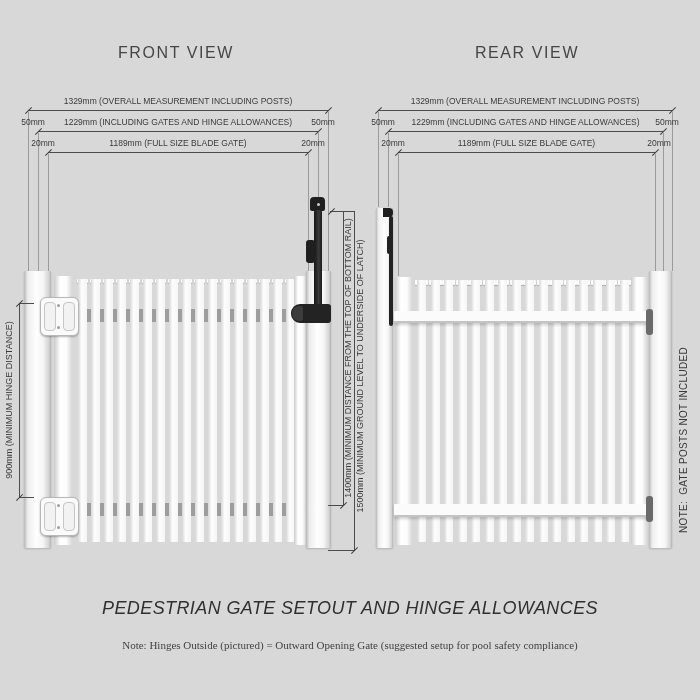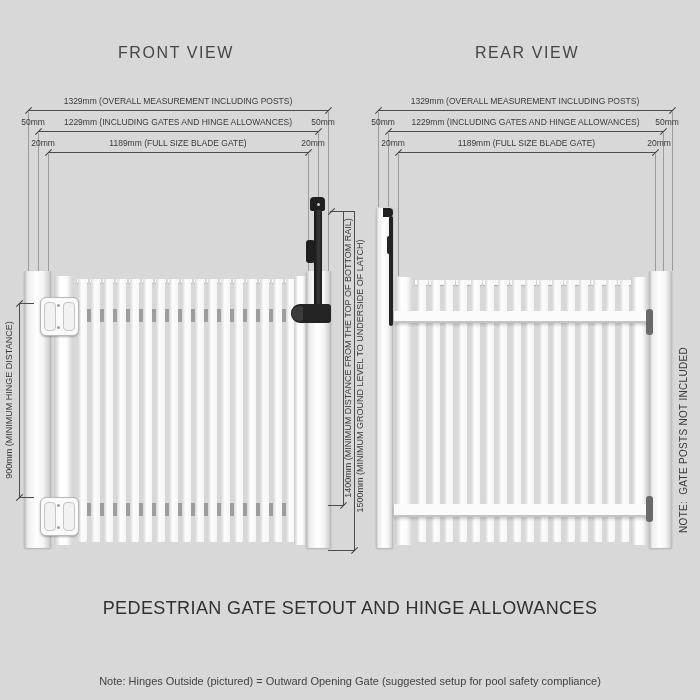--- a/index.html
+++ b/index.html
@@ -239,16 +239,16 @@
     <div class="dimlabel" style="left:363px;top:117px;width:40px;">50mm</div>
     <div class="dimlabel" style="left:647px;top:117px;width:40px;">50mm</div>
     <div class="dimlabel" style="left:373px;top:138px;width:40px;">20mm</div>
     <div class="dimlabel" style="left:639px;top:138px;width:40px;">20mm</div>
 
     <div class="vtext" style="left:-101px;top:394px;width:220px;">900mm (MINIMUM HINGE DISTANCE)</div>
     <div class="vtext" style="left:188px;top:352px;width:320px;">1400mm (MINIMUM DISTANCE FROM THE TOP OF BOTTOM RAIL)</div>
     <div class="vtext" style="left:200px;top:370px;width:320px;">1500mm (MINIMUM GROUND LEVEL TO UNDERSIDE OF LATCH)</div>
     <div class="vtext vnote" style="left:569px;top:434px;width:230px;">NOTE:  GATE POSTS NOT INCLUDED</div>
 
-    <div class="fheading" style="top:598px;">PEDESTRIAN GATE SETOUT AND HINGE ALLOWANCES</div>
-    <div class="fnote" style="top:675px;">Note: Hinges Outside (pictured) = Outward Opening Gate (suggested setup for pool safety compliance)</div>
+    <div class="fheading" style="top:598px;font-style:italic;">PEDESTRIAN GATE SETOUT AND HINGE ALLOWANCES</div>
+    <div class="fnote" style="top:639px;font-family:Liberation Serif, serif;">Note: Hinges Outside (pictured) = Outward Opening Gate (suggested setup for pool safety compliance)</div>
   </div>
 </div>
 
 </body></html>

